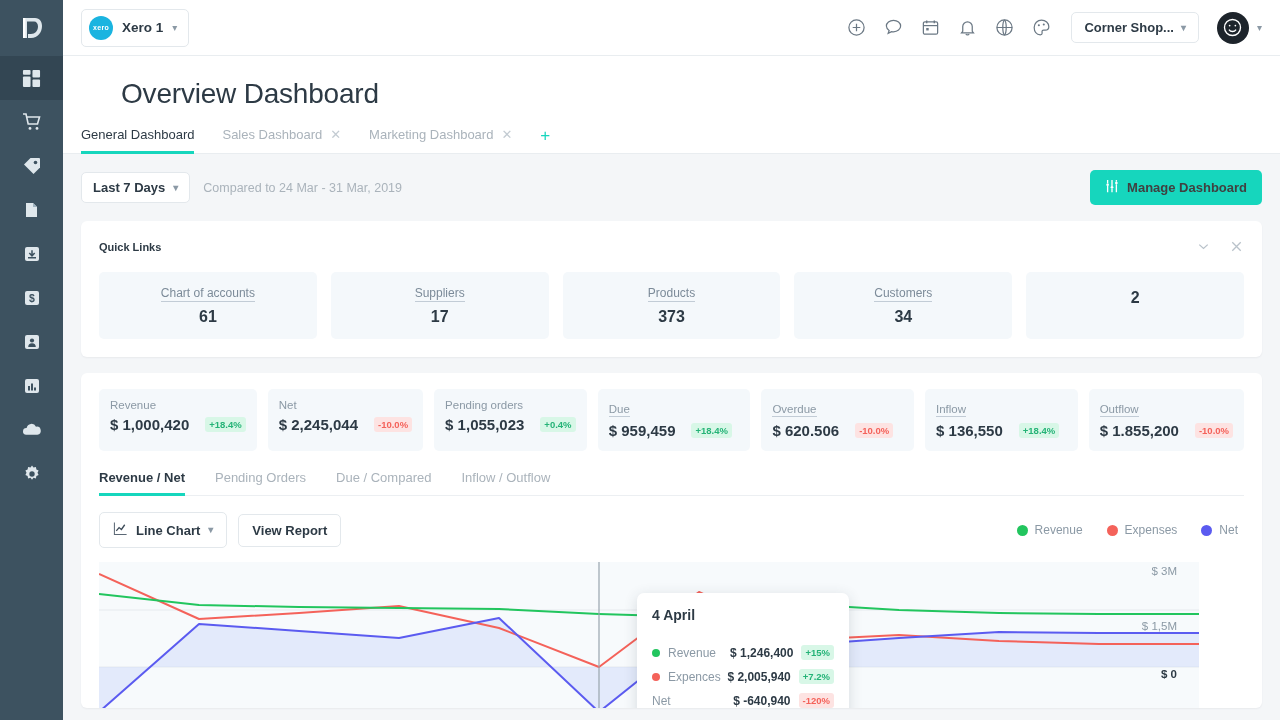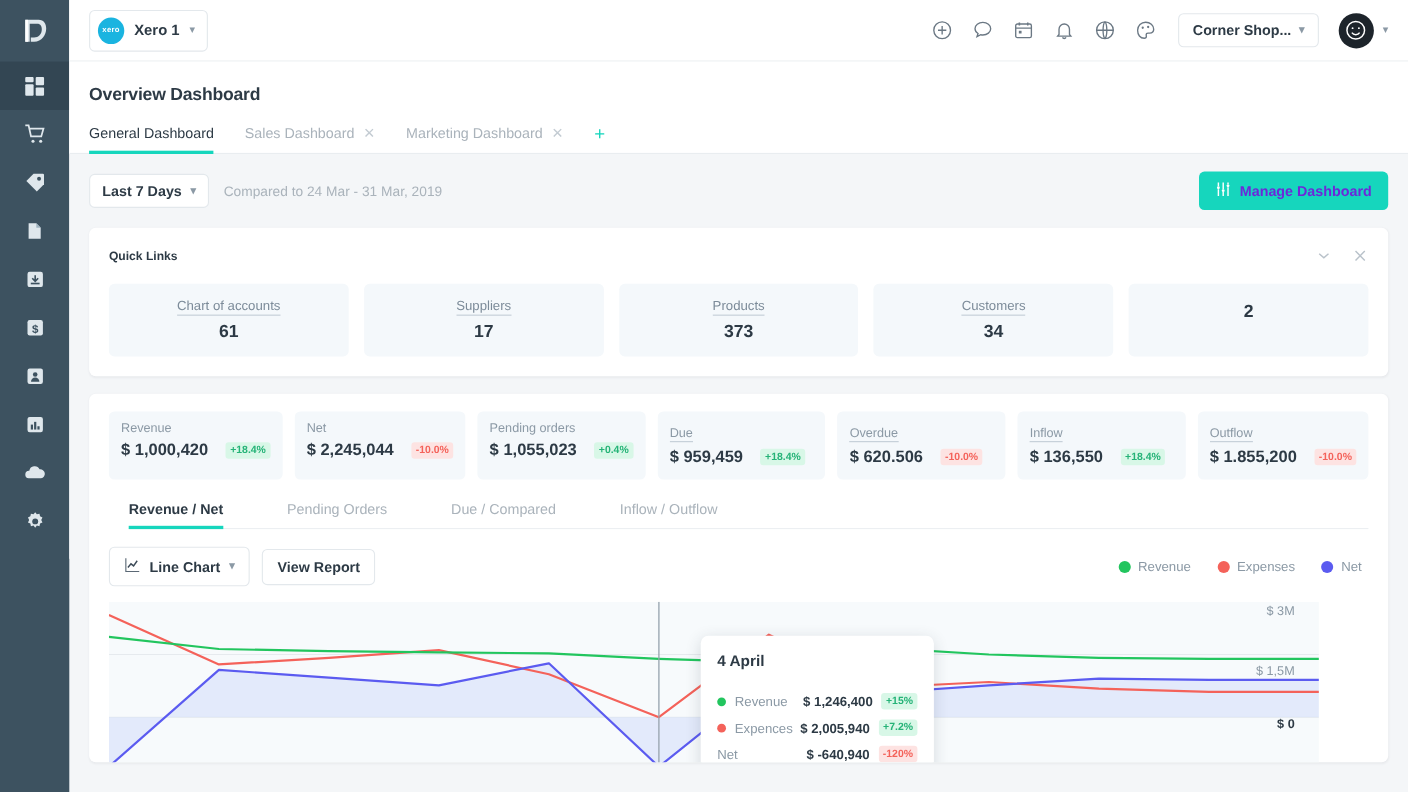--- a/index.html
+++ b/index.html
@@ -68,21 +68,21 @@
   }
   .avatar-wrap { display: flex; align-items: center; gap: 8px; margin-left: 18px; }
   .avatar {
     width: 32px; height: 32px; border-radius: 50%;
     background: #1d242b; color: #fff;
     display: flex; align-items: center; justify-content: center;
   }
 
   
   .page-head { background: #fff; padding: 22px 0 0 0; }
-  .page-title { font-size: 16px; font-weight: bold; color: #2d3a45; padding: 0 18px; letter-spacing: -.2px; }
+  .page-title { font-size: 28px; font-weight: normal; color: #2d3a45; padding: 0 18px; letter-spacing: -.2px; margin-left: 40px; }
   .tabs {
     display: flex; align-items: flex-end; gap: 0;
     padding: 0 18px; margin-top: 16px;
     border-bottom: 1px solid #e9edf0;
   }
   .tab {
     display: flex; align-items: center; gap: 8px;
     padding: 0 0 9px 0; margin-right: 28px;
     font-size: 13px; color: #aab3bb; cursor: pointer;
     border-bottom: 3px solid transparent; position: relative; top: 1px;
@@ -98,21 +98,21 @@
   }
   .pill {
     display: flex; align-items: center; gap: 8px;
     background: #fff; border: 1px solid #e3e8ec; border-radius: 5px;
     padding: 7px 11px; font-size: 13px; font-weight: bold; color: #2d3a45; cursor: pointer;
   }
   .compared { font-size: 12.5px; color: #aab3bb; }
   .fb-spacer { flex: 1; }
   .btn-primary {
     display: flex; align-items: center; gap: 8px;
-    background: #16d6bd; color: #6d28d9; border: none; border-radius: 5px;
+    background: #16d6bd; color: #404040; border: none; border-radius: 5px;
     padding: 9px 15px; font-size: 13px; font-weight: bold;
     cursor: pointer; font-family: inherit;
   }
 
   
   .content { padding: 0 18px 18px 18px; }
   .card {
     background: #fff; border-radius: 6px;
     box-shadow: 0 1px 2px rgba(45,58,69,.06);
     margin-bottom: 16px;
@@ -147,21 +147,21 @@
   .kpi-label.u { border-bottom: 1px solid #c2ccd6; display: inline-block; padding-bottom: 1px; }
   .kpi-body { display: flex; align-items: center; gap: 16px; margin-top: 5px; }
   .kpi-value { font-size: 15px; font-weight: bold; color: #2d3a45; white-space: nowrap; }
   .badge { font-size: 9.5px; font-weight: bold; border-radius: 3px; padding: 2px 4px; white-space: nowrap; }
   .badge.up { background: #d8f7e7; color: #25b377; }
   .badge.down { background: #fde3e2; color: #f4625a; }
 
   
   .subtabs {
     display: flex; align-items: flex-end;
-    margin: 18px 18px 0 36px; border-bottom: 1px solid #eceff2; gap: 28px;
+    margin: 18px 18px 0 18px; border-bottom: 1px solid #eceff2;
   }
   .subtab {
     font-size: 13px; color: #aab3bb; cursor: pointer;
     padding-bottom: 8px; margin-right: 30px;
     border-bottom: 3px solid transparent; position: relative; top: 1px;
   }
   .subtab.active { color: #2d3a45; font-weight: bold; border-bottom-color: #16d6bd; }
 
   
   .charttools { display: flex; align-items: center; padding: 16px 18px 0 18px; gap: 11px; }

